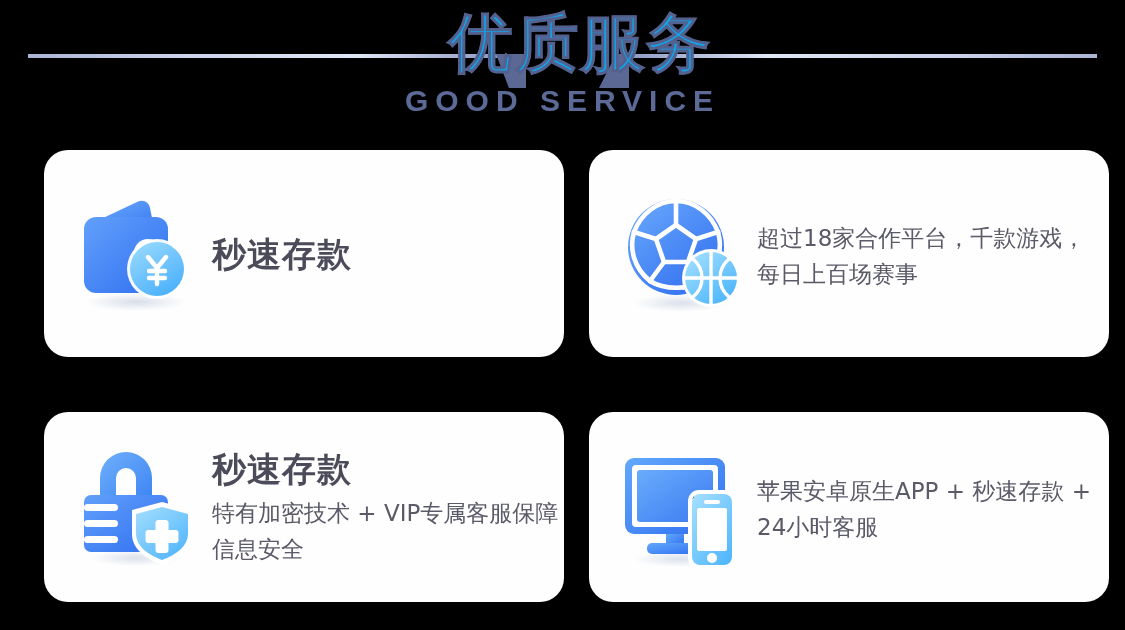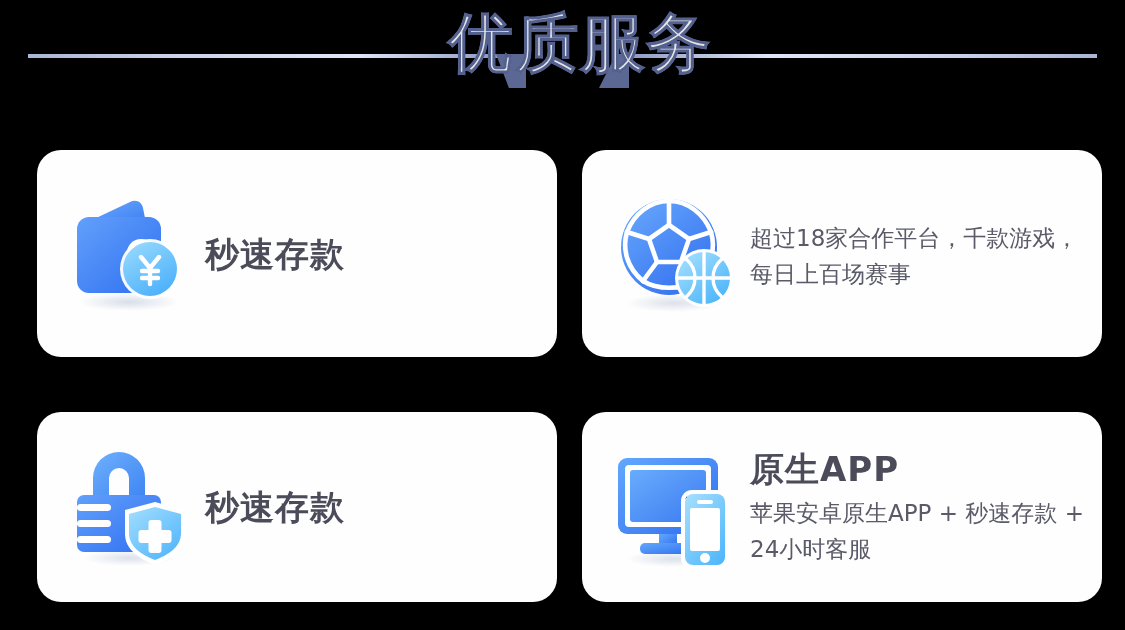--- a/index.html
+++ b/index.html
@@ -26,35 +26,35 @@
     position:absolute; top:54px; width:30px; height:34px;
     background:#5b6894;
   }
   .slash-left  { left:496px;  clip-path:polygon(0 0,100% 0,100% 100%,43% 100%); }
   .slash-right { right:496px; clip-path:polygon(57% 0,100% 0,100% 100%,0 100%); }
 
   .title-block {
     position:absolute; left:0; right:0; top:0; text-align:center;
   }
   .title-cn {
-    font-size:64px; font-weight:bold; color:#e5e5e5;
+    font-size:64px; font-weight:bold; color:#0ea5e9;
     letter-spacing:2px; line-height:86px;
     font-family:"DejaVu Sans","Liberation Sans",sans-serif;
     margin-left:36px;
     -webkit-text-stroke:1px #54618f;
   }
   .title-en {
     font-size:30px; font-weight:bold; color:#5b6a96;
     letter-spacing:7px; line-height:34px; margin-top:-2px;
     font-family:"Liberation Sans",sans-serif;
   }
 
   
   .grid {
-    position:absolute; left:37px; top:150px;
+    position:absolute; left:44px; top:150px;
     width:1065px; height:460px;
     display:grid;
     grid-template-columns:520px 520px;
     grid-template-rows:207px 190px;
     column-gap:25px; row-gap:55px;
   }
   .card {
     background:#fefefe;
     border-radius:24px;
     display:flex; align-items:center;
@@ -88,20 +88,21 @@
 <div class="page">
 
   <div class="header">
     <div class="rule rule-left"></div>
     <div class="slash slash-left"></div>
     <div class="rule rule-right"></div>
     <div class="slash slash-right"></div>
 
     <div class="title-block">
       <div class="title-cn">优质服务</div>
+      <div class="title-en">GOOD SERVICE</div>
     </div>
   </div>
 
   <div class="grid">
 
     <div class="card card-1">
       <div class="icon-wrap">
         <svg viewBox="0 0 130 130">
           <defs>
             <linearGradient id="g-wallet" x1="0" y1="0" x2="1" y2="1">
@@ -222,20 +223,21 @@
           <path d="M88 60 L118 68 V92 C118 108 103 117 88 123 C73 117 58 108 58 92 V68 Z" fill="#ffffff"></path>
           <path d="M88 65 L114 72 V91 C114 105 101 113 88 118 C75 113 62 105 62 91 V72 Z" fill="url(#g-shield)"></path>
           <g fill="#ffffff">
             <rect x="81.5" y="78" width="13" height="33" rx="3"></rect>
             <rect x="71.5" y="88" width="33" height="13" rx="3"></rect>
           </g>
         </svg>
       </div>
       <div class="txt">
         <div class="card-title">秒速存款</div>
+        <div class="card-sub">特有加密技术 + VIP专属客服保障信息安全</div>
       </div>
     </div>
 
     <div class="card card-4">
       <div class="icon-wrap">
         <svg viewBox="0 0 130 130">
           <defs>
             <linearGradient id="g-mon" x1="0" y1="0" x2="1" y2="1">
               <stop offset="0%" stop-color="#62a8fc"></stop>
               <stop offset="100%" stop-color="#2f6ff0"></stop>
@@ -261,19 +263,18 @@
           <rect x="47" y="92" width="18" height="13" fill="url(#g-mon)"></rect>
           <rect x="28" y="101" width="56" height="11" rx="5" fill="url(#g-mon)"></rect>
           <rect x="69" y="48" width="48" height="79" rx="11" fill="#ffffff"></rect>
           <rect x="73" y="52" width="40" height="71" rx="8" fill="url(#g-phone)"></rect>
           <rect x="85" y="58" width="16" height="4" rx="2" fill="#ffffff"></rect>
           <rect x="78" y="66" width="30" height="43" rx="2" fill="#ffffff"></rect>
           <circle cx="93" cy="116" r="5" fill="#ffffff"></circle>
         </svg>
       </div>
       <div class="txt">
-        <div class="card-title">原生APP</div>
         <div class="card-sub">苹果安卓原生APP + 秒速存款 + 24小时客服</div>
       </div>
     </div>
 
   </div>
 </div>
 
 </body></html>

